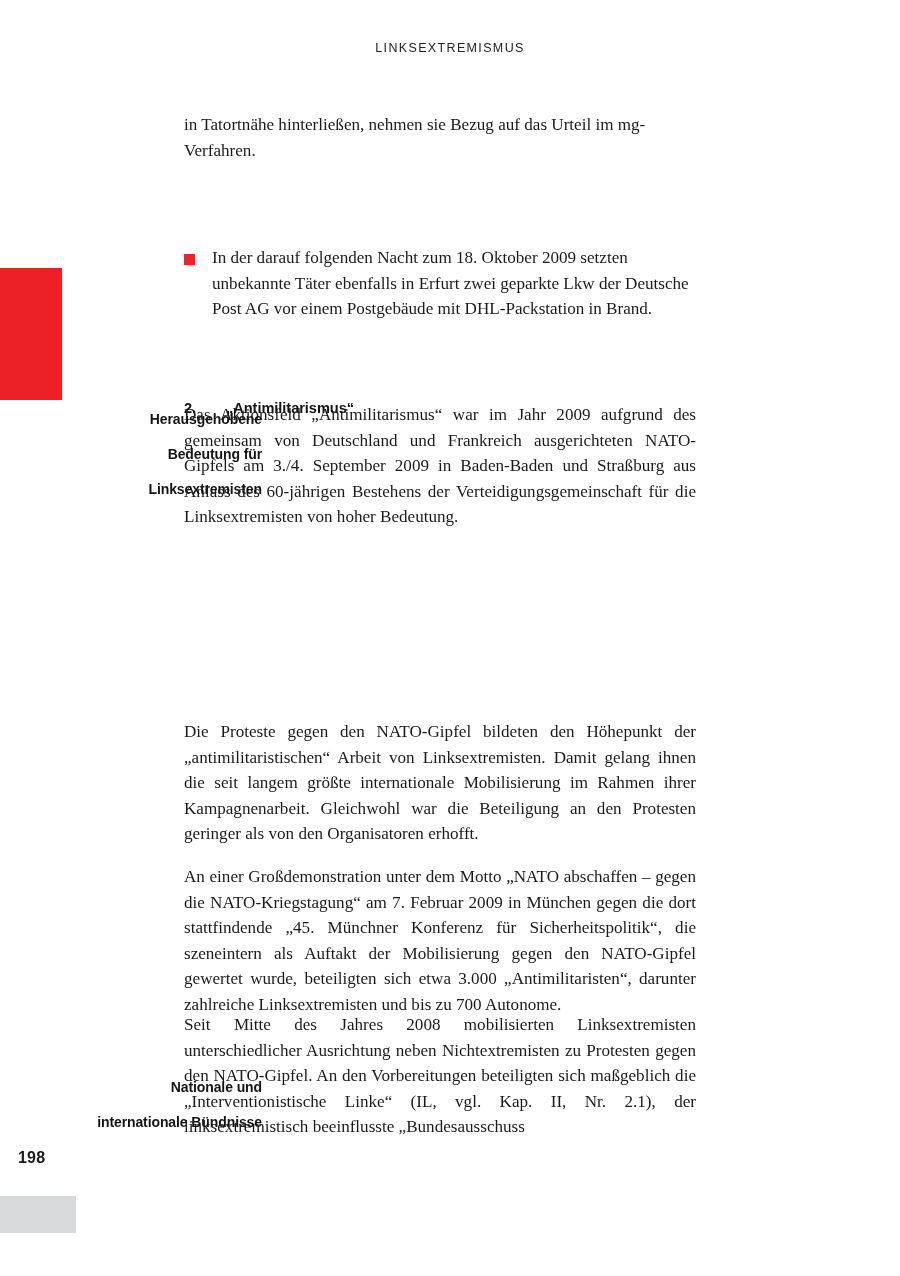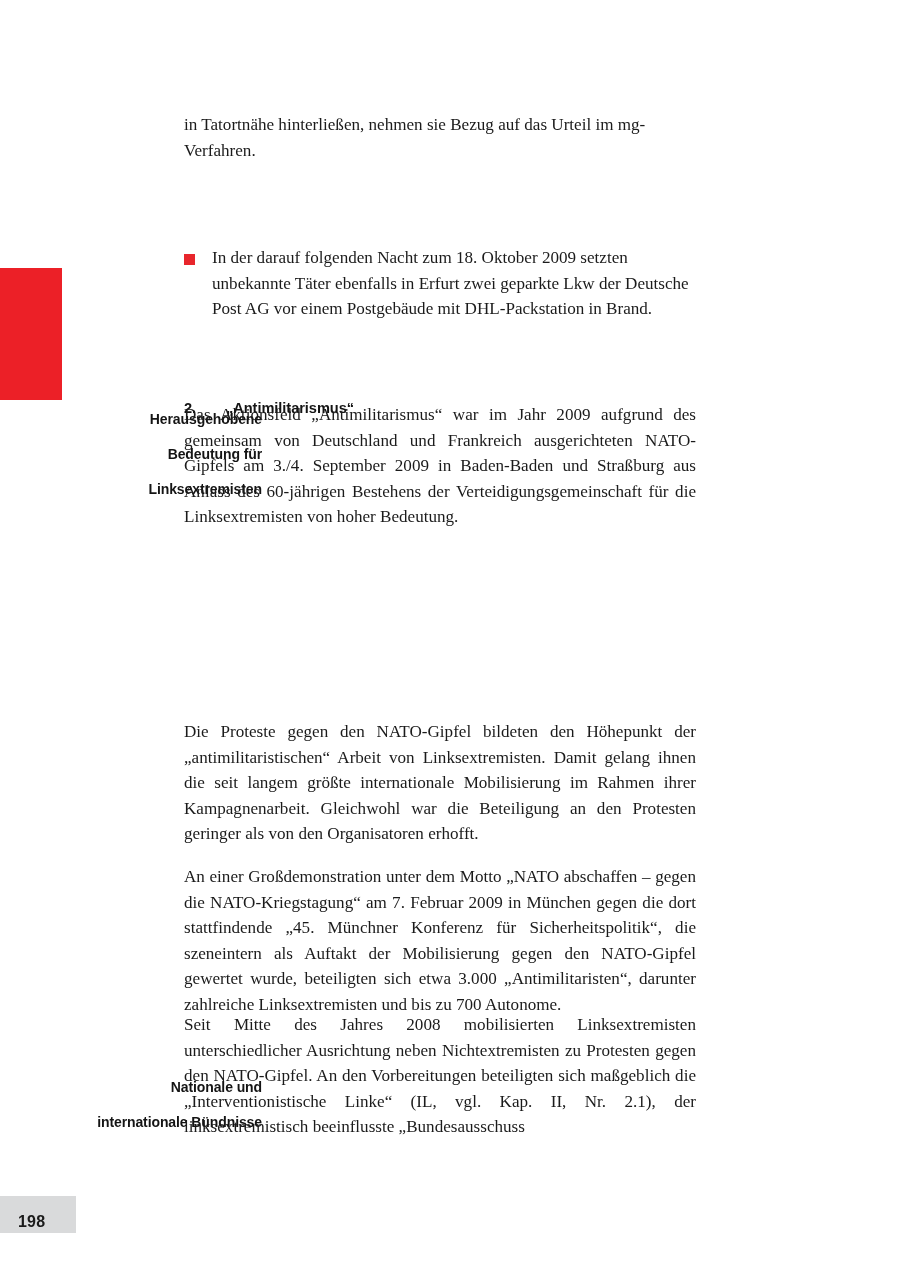--- a/index.html
+++ b/index.html
@@ -51,21 +51,21 @@
     position: absolute;
     left: 0;
     top: 1196px;
     width: 76px;
     height: 37px;
     background: #d9dadb;
   }
   .folio-num {
     position: absolute;
     left: 18px;
-    top: 1213px;
+    top: 1149px;
     font-family: "Liberation Sans", sans-serif;
     font-weight: bold;
     font-size: 16px;
     color: #1a1a1a;
     letter-spacing: 0.2px;
   }
 
   
   .content {
     position: absolute;
@@ -140,20 +140,21 @@
   .section-head .num {
     display: inline-block;
     width: 42px;
   }
 </style>
 </head>
 <body>
 
 <div class="page">
 
+  <div class="running-head">LINKSEXTREMISMUS</div>
 
   <div class="chapter-tab"></div>
 
   <div class="content">
 
     <div class="block body-col" style="top:112px;">
       <p class="para last-ragged">in Tatortnähe hinterließen, nehmen sie Bezug auf das Urteil im mg-Verfahren.</p>
     </div>
 
     <div class="block body-col" style="top:204px;margin-top:41px;">

